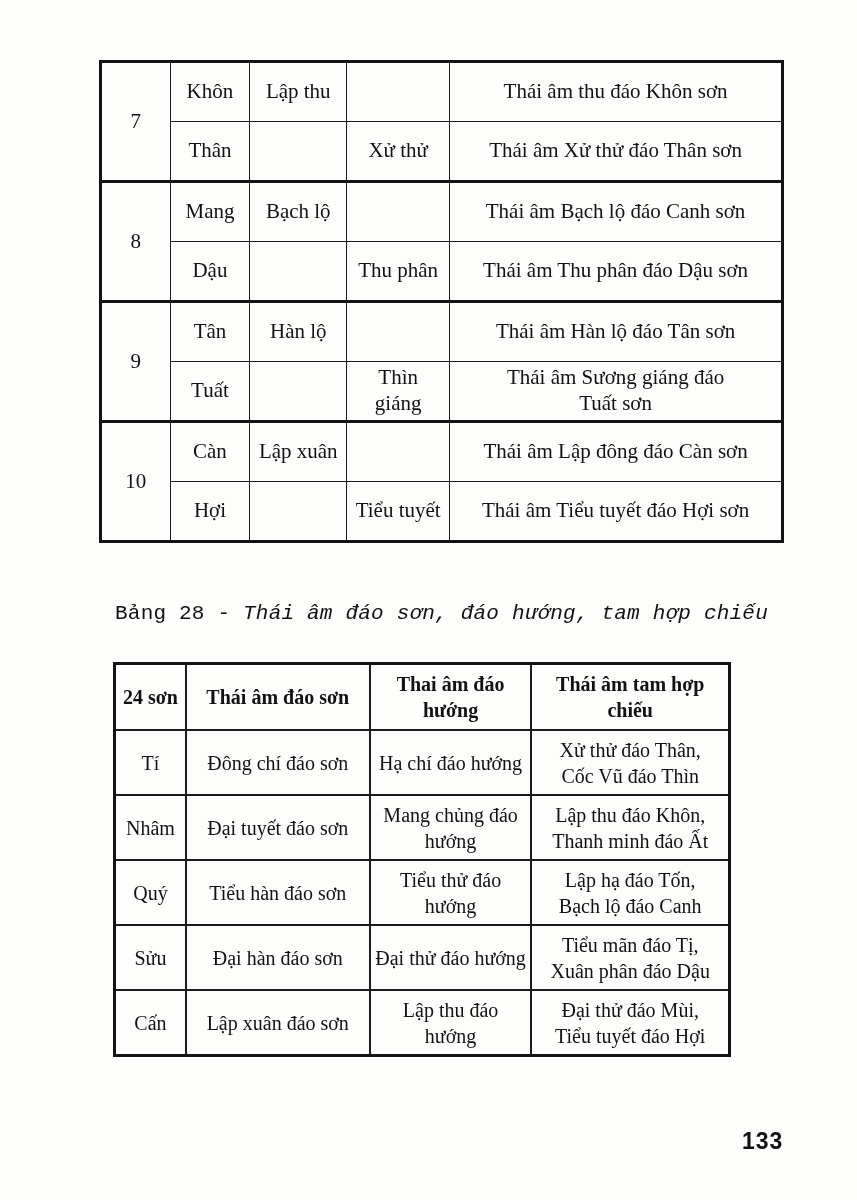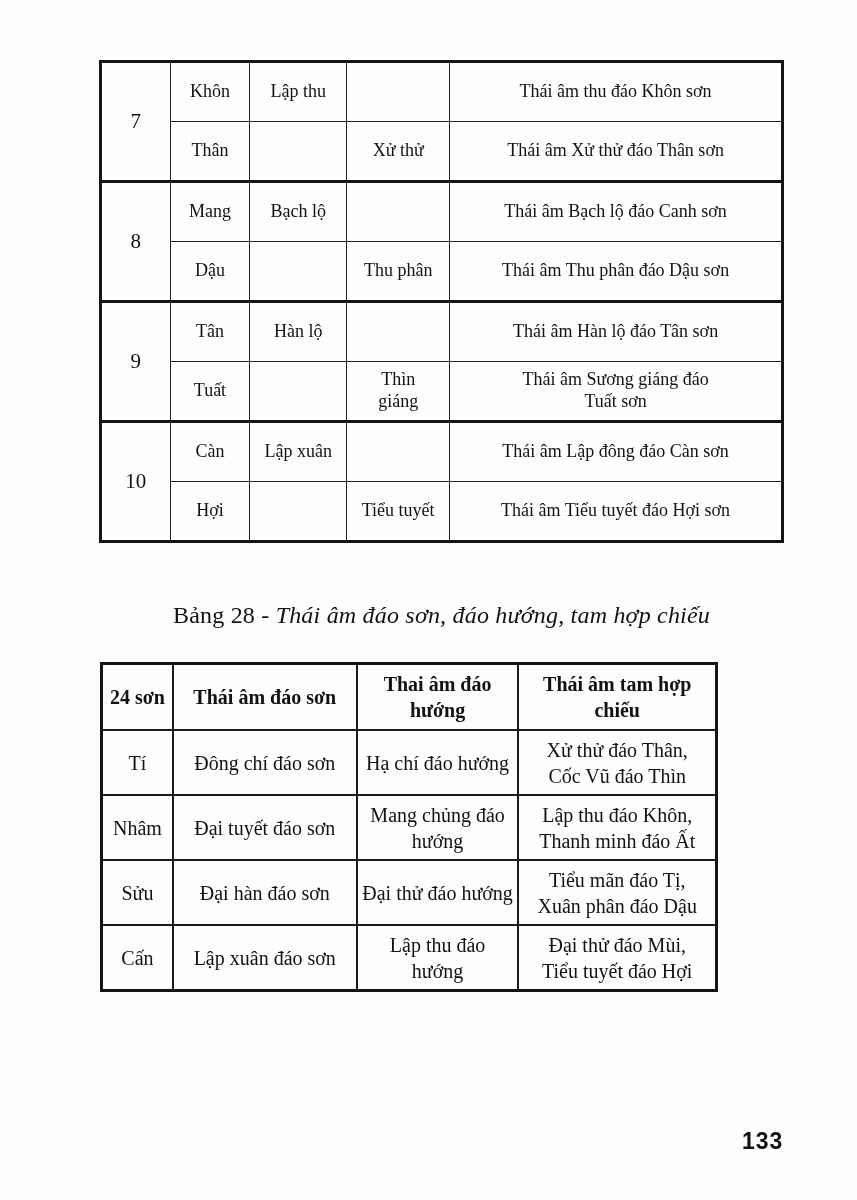--- a/index.html
+++ b/index.html
@@ -21,46 +21,47 @@
     top: 60px;
     width: 685px;
     border-collapse: collapse;
     table-layout: fixed;
     border: 3px solid #141414;
   }
   table.t1 td {
     border: 1.8px solid #1c1c1c;
     text-align: center;
     vertical-align: middle;
-    font-size: 18px;
+    font-size: 21px;
     line-height: 1.22;
     height: 56px;
     padding: 1px 3px;
     white-space: pre-line;
   }
   table.t1 tr.grp-first td { border-top: 3px solid #141414; }
   table.t1 td.num { font-size: 21px; }
 
   
   .caption {
     position: absolute;
     left: 99px;
     top: 602px;
     width: 685px;
     text-align: center;
-    font-size: 24px;
+    font-size: 21px;
     letter-spacing: .2px;
     white-space: nowrap;
+    font-family: Liberation Mono, monospace;
   }
   .caption .cap-title { font-style: italic; }
 
   
   table.t2 {
     position: absolute;
-    left: 100px;
+    left: 113px;
     top: 662px;
     width: 618px;
     border-collapse: collapse;
     table-layout: fixed;
     border: 3px solid #141414;
   }
   table.t2 th, table.t2 td {
     border: 2px solid #1c1c1c;
     text-align: center;
     vertical-align: middle;
@@ -188,20 +189,27 @@
       </tr>
       <tr>
         <td>Nhâm</td>
         <td>Đại tuyết đáo sơn</td>
         <td>Mang chủng đáo
 hướng</td>
         <td>Lập thu đáo Khôn,
 Thanh minh đáo Ất</td>
       </tr>
       <tr>
+        <td>Quý</td>
+        <td>Tiểu hàn đáo sơn</td>
+        <td>Tiểu thử đáo hướng</td>
+        <td>Lập hạ đáo Tốn,
+Bạch lộ đáo Canh</td>
+      </tr>
+      <tr>
         <td>Sửu</td>
         <td>Đại hàn đáo sơn</td>
         <td>Đại thử đáo hướng</td>
         <td>Tiểu mãn đáo Tị,
 Xuân phân đáo Dậu</td>
       </tr>
       <tr>
         <td>Cấn</td>
         <td>Lập xuân đáo sơn</td>
         <td>Lập thu đáo hướng</td>

